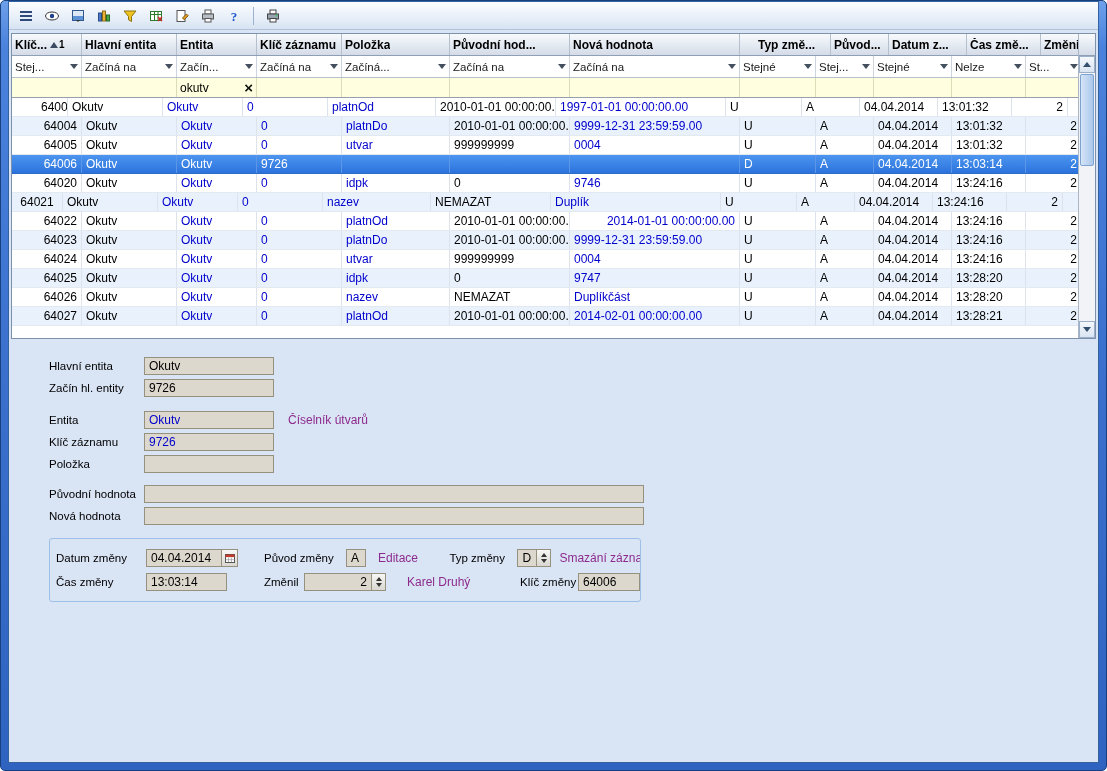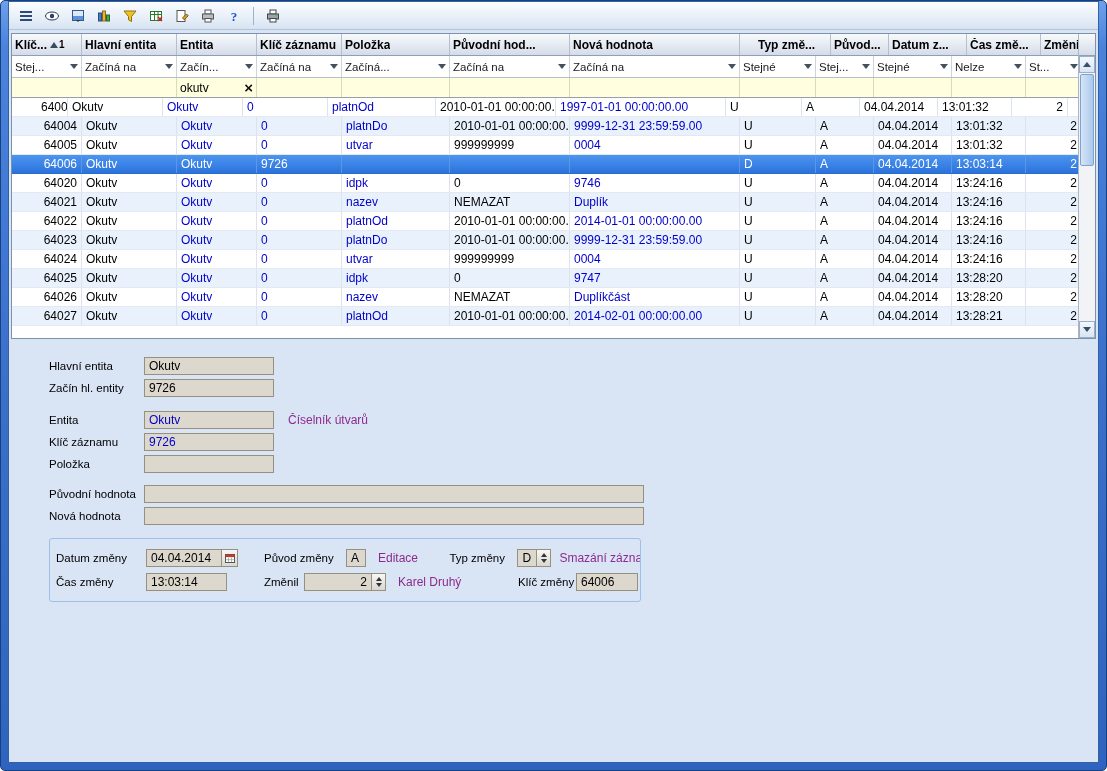--- a/index.html
+++ b/index.html
@@ -352,41 +352,41 @@
               <div class="gcell link" style="width: 108px; text-align: left;">idpk</div>
               <div class="gcell" style="width: 120px; text-align: left;">0</div>
               <div class="gcell link" style="width: 170px; text-align: left;">9746</div>
               <div class="gcell" style="width: 76px; text-align: left;">U</div>
               <div class="gcell" style="width: 58px; text-align: left;">A</div>
               <div class="gcell" style="width: 78px; text-align: left;">04.04.2014</div>
               <div class="gcell" style="width: 74px; text-align: left;">13:24:16</div>
               <div class="gcell" style="width: 56px; text-align: right;">2</div>
             </div>
             <div class="grow alt">
-              <div class="gcell" style="width: 70px; text-align: right;">64021</div>
+              <div class="gcell" style="width: 51px; text-align: center;">64021</div>
               <div class="gcell" style="width: 95px; text-align: left;">Okutv</div>
               <div class="gcell link" style="width: 80px; text-align: left;">Okutv</div>
               <div class="gcell link" style="width: 85px; text-align: left;">0</div>
               <div class="gcell link" style="width: 108px; text-align: left;">nazev</div>
               <div class="gcell" style="width: 120px; text-align: left;">NEMAZAT</div>
               <div class="gcell link" style="width: 170px; text-align: left;">Duplík</div>
               <div class="gcell" style="width: 76px; text-align: left;">U</div>
               <div class="gcell" style="width: 58px; text-align: left;">A</div>
               <div class="gcell" style="width: 78px; text-align: left;">04.04.2014</div>
               <div class="gcell" style="width: 74px; text-align: left;">13:24:16</div>
               <div class="gcell" style="width: 56px; text-align: right;">2</div>
             </div>
             <div class="grow">
               <div class="gcell" style="width: 70px; text-align: right;">64022</div>
               <div class="gcell" style="width: 95px; text-align: left;">Okutv</div>
               <div class="gcell link" style="width: 80px; text-align: left;">Okutv</div>
               <div class="gcell link" style="width: 85px; text-align: left;">0</div>
               <div class="gcell link" style="width: 108px; text-align: left;">platnOd</div>
               <div class="gcell" style="width: 120px; text-align: left;">2010-01-01 00:00:00.00</div>
-              <div class="gcell link" style="width: 170px; text-align: left;">2014-01-01 00:00:00.00</div>
+              <div class="gcell link" style="width: 170px; text-align: right;">2014-01-01 00:00:00.00</div>
               <div class="gcell" style="width: 76px; text-align: left;">U</div>
               <div class="gcell" style="width: 58px; text-align: left;">A</div>
               <div class="gcell" style="width: 78px; text-align: left;">04.04.2014</div>
               <div class="gcell" style="width: 74px; text-align: left;">13:24:16</div>
               <div class="gcell" style="width: 56px; text-align: right;">2</div>
             </div>
             <div class="grow alt">
               <div class="gcell" style="width: 70px; text-align: right;">64023</div>
               <div class="gcell" style="width: 95px; text-align: left;">Okutv</div>
               <div class="gcell link" style="width: 80px; text-align: left;">Okutv</div>
@@ -558,21 +558,21 @@
               <span>13:03:14</span>
             </span>
           <span class="gb-label" style="width:40px; margin-left:37px">Změnil</span>
           <span class="ffield tr" style="width:68px">
               <span>2</span>
             </span>
           <span class="spin">
               <span class="su"></span>
               <span class="sd"></span>
             </span>
-          <span class="purple" style="margin-left:12px; width:120px">Karel Druhý</span>
+          <span class="purple" style="margin-left:21px; width:120px">Karel Druhý</span>
           <span class="gb-label" style="width:58px">Klíč změny</span>
           <span class="ffield" style="width:62px">
               <span>64006</span>
             </span>
         </div>
       </div>
 
     </div>
   </div>
 </div>

